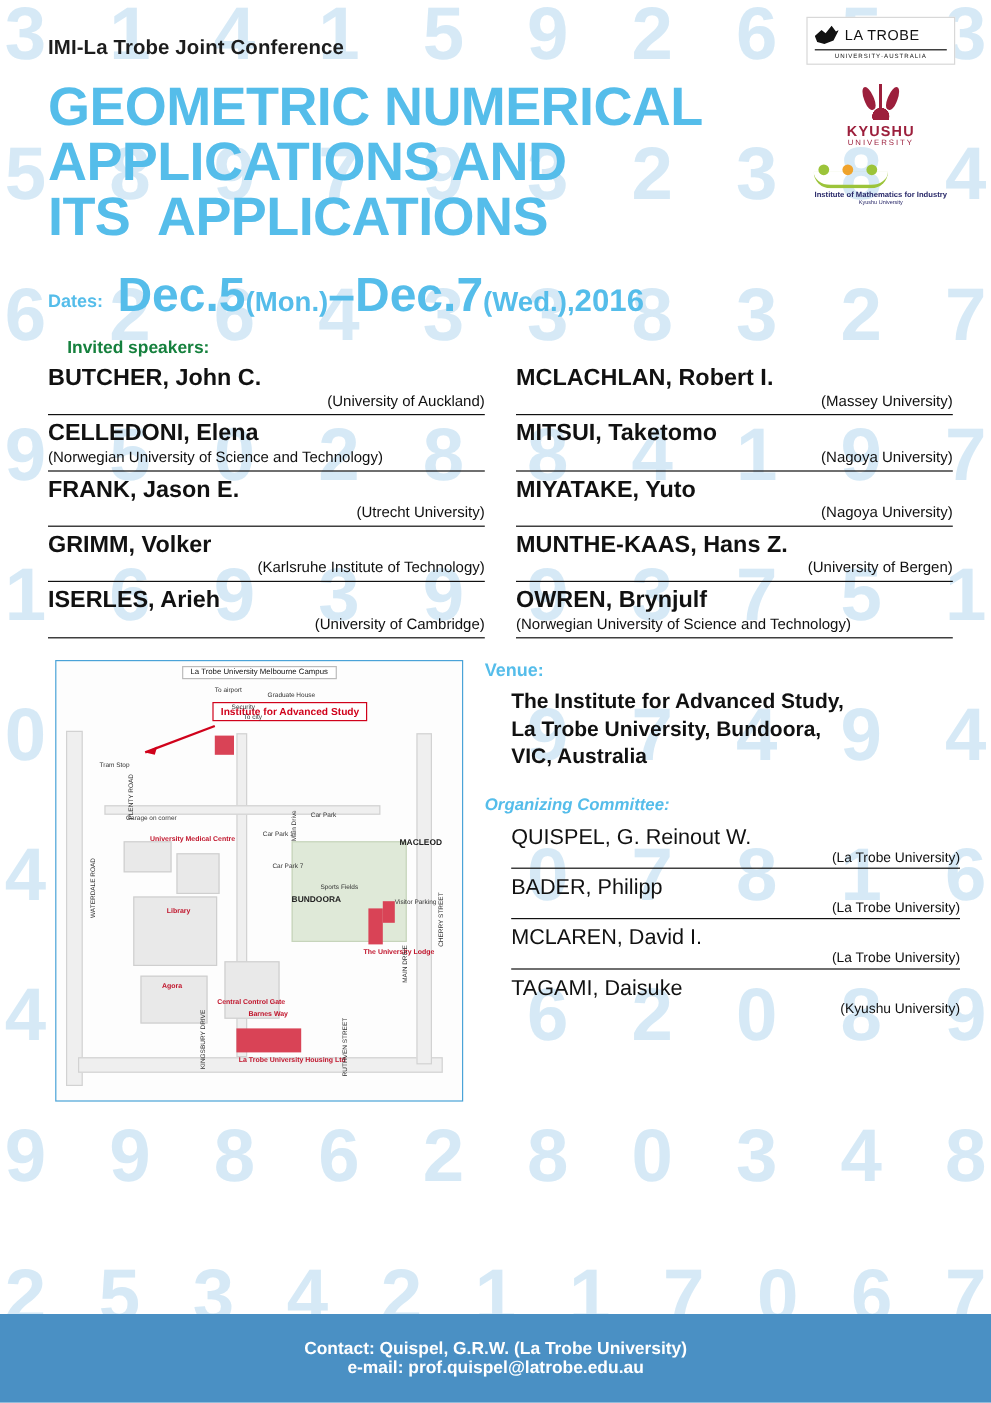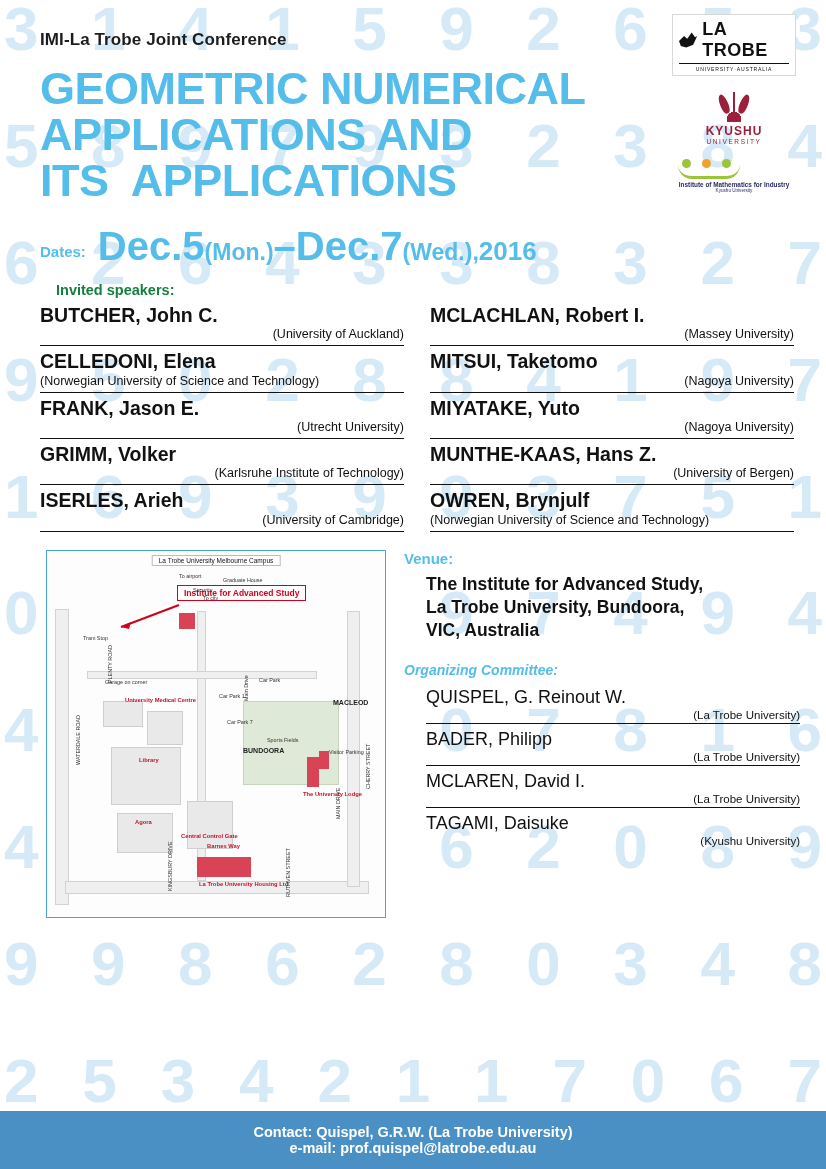--- a/index.html
+++ b/index.html
@@ -78,21 +78,21 @@
     display: inline-block;
     text-align: left;
     width: 124px;
   }
   .logo-latrobe .lt-row { display: flex; align-items: center; gap: 5px; }
   .lt-bird {
     width: 20px; height: 20px;
     background: #111;
     clip-path: polygon(0% 55%, 28% 30%, 45% 44%, 70% 12%, 88% 36%, 100% 30%, 78% 74%, 40% 88%, 10% 80%);
   }
-  .lt-name { font-size: 18px; font-weight: 700; color: #111; letter-spacing: 0.5px; }
+  .lt-name { font-size: 12px; font-weight: 400; color: #111; letter-spacing: 0.5px; }
   .lt-sub {
     font-size: 5.1px; letter-spacing: 0.8px; color: #111;
     border-top: 1px solid #111; margin-top: 2px; padding-top: 1.5px; text-align: center;
   }
   .logo-kyushu { margin-top: 16px; }
   .ky-crest {
     width: 34px; height: 30px; margin: 0 auto;
     background:
       radial-gradient(circle at 50% 90%, #9c1f3c 0 22%, transparent 23%),
       linear-gradient(90deg, transparent 46%, #9c1f3c 46% 54%, transparent 54%);
@@ -195,21 +195,21 @@
   .oc-label { color: #55bdea; font-weight: 700; font-size: 14px; margin-top: 20px; font-style: italic; }
   .oc-list { margin: 4px 0 0 22px; }
   .oc-item { border-bottom: 1.5px solid #111; padding: 5px 0 2px; }
   .oc-name { font-size: 18px; font-weight: 400; color: #111; }
   .oc-aff { font-size: 11.5px; color: #111; text-align: right; margin-top: 1px; }
   .oc-item.last { border-bottom: none; }
 
   
   .footer {
     position: absolute; left: 0; right: 0; bottom: 0;
-    height: 58px; background: #4a90c4;
+    height: 74px; background: #4a90c4;
     color: #ffffff; text-align: center;
     display: flex; flex-direction: column; justify-content: center;
   }
   .footer .f1 { font-size: 14.5px; font-weight: 700; }
   .footer .f2 { font-size: 14.5px; font-weight: 700; margin-top: 0; }
 </style>
 </head>
 <body>
 
 <div id="bg-numbers">

